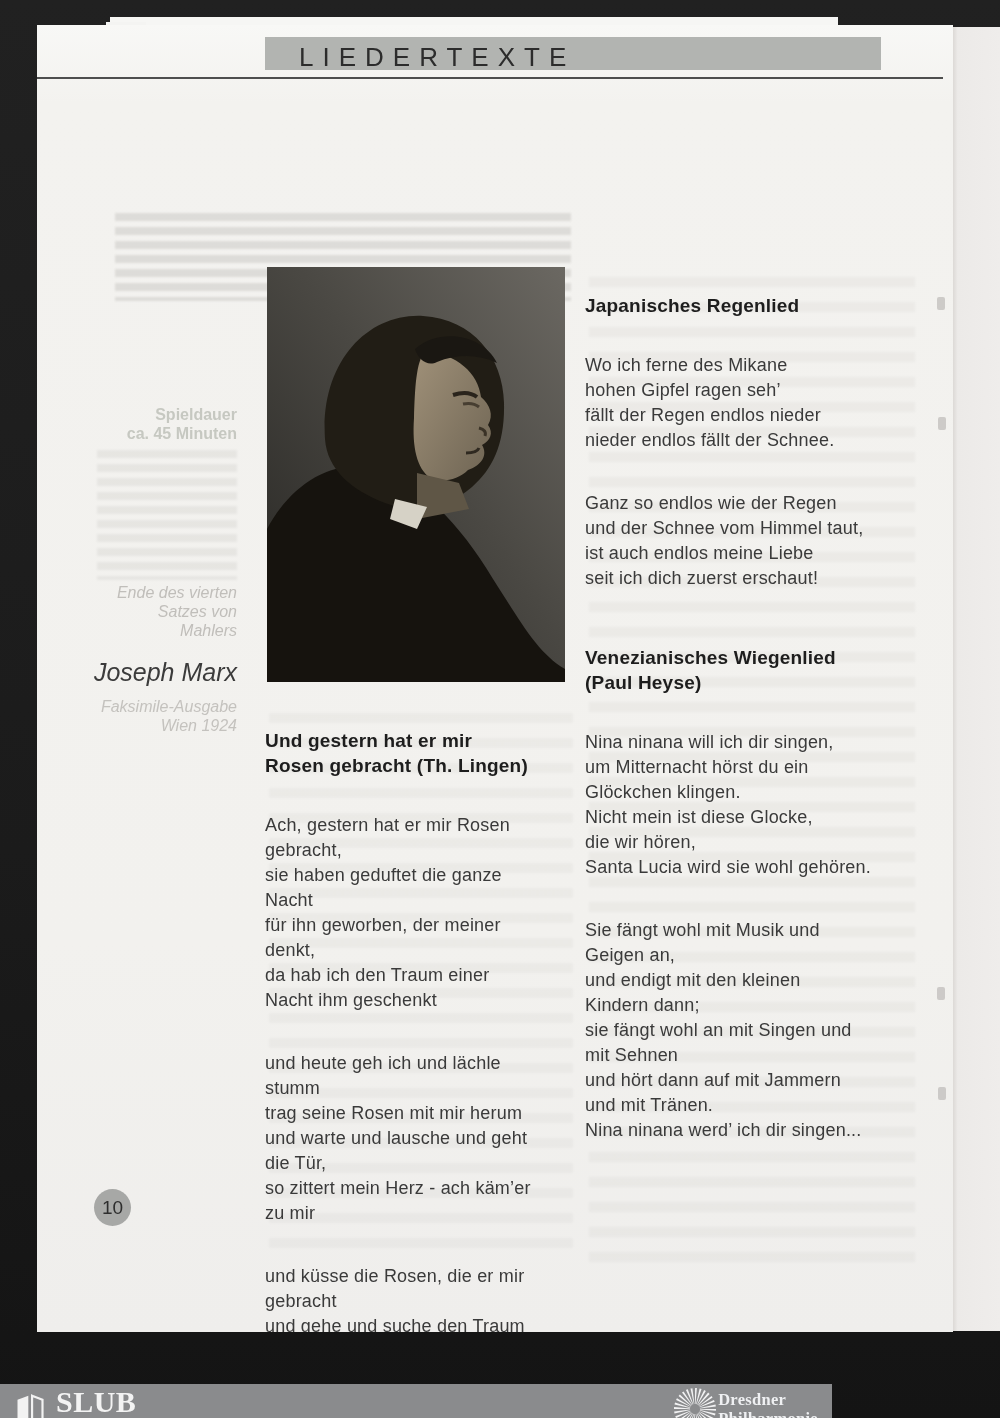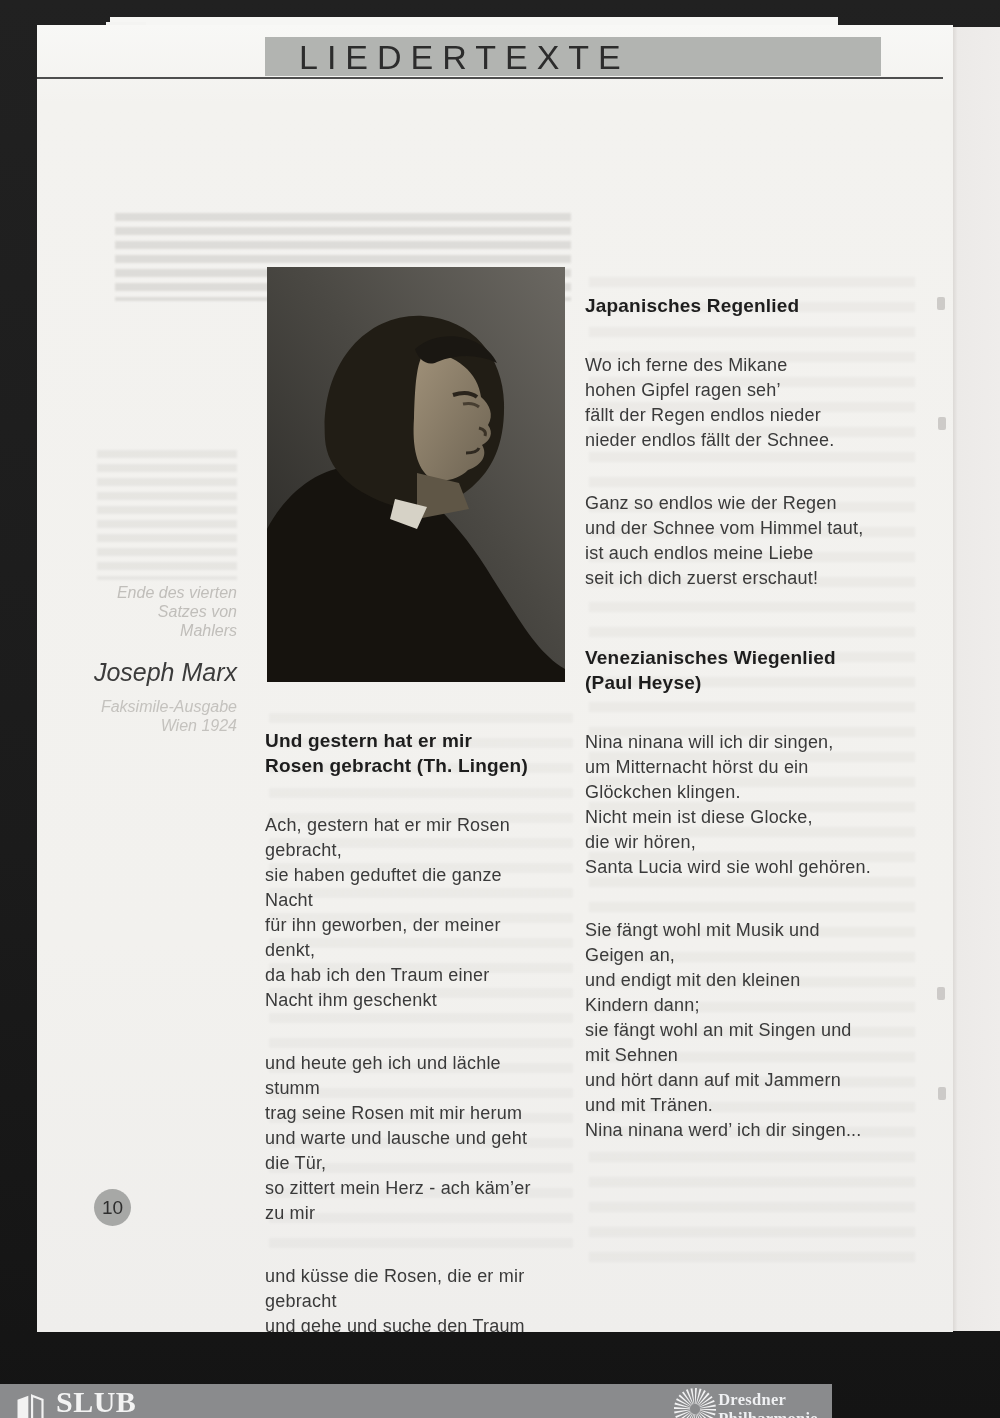--- a/index.html
+++ b/index.html
@@ -4,21 +4,21 @@
 <style>
   html,body{margin:0;padding:0;background:#1c1c1c;}
   .stage{position:relative;width:1000px;height:1418px;background:linear-gradient(180deg,#212121 0,#1b1b1b 60%,#141414 100%);overflow:hidden;font-family:"Liberation Sans",sans-serif;}
   
   .page-step{position:absolute;left:110px;top:17px;width:728px;height:9px;background:#f6f6f4;}
   .page-tab{position:absolute;left:106px;top:22px;width:40px;height:14px;background:#f4f4f2;}
   .paper-right{position:absolute;left:953px;top:27px;width:47px;height:1304px;background:linear-gradient(90deg,#dcd9d6 0,#eceae8 10%,#efedeb 100%);}
   
   .paper{position:absolute;left:37px;top:25px;width:916px;height:1307px;background:linear-gradient(180deg,#f8f8f6 0,#f3f2ef 6%,#f2f1ee 70%,#efeeec 100%);overflow:hidden;}
   .rule{position:absolute;left:0;top:52px;width:906px;height:2px;background:#4e4e4e;}
-  .titlebar{position:absolute;left:228px;top:12px;width:616px;height:39px;line-height:41px;padding-left:34px;box-sizing:border-box;background:#b2b4b1;color:#2c2c2c;font-size:34px;letter-spacing:9px;font-weight:400;}
+  .titlebar{position:absolute;left:228px;top:12px;width:616px;height:33px;line-height:41px;padding-left:34px;box-sizing:border-box;background:#b2b4b1;color:#2c2c2c;font-size:26px;letter-spacing:9px;font-weight:400;}
   
   .ghost{position:absolute;background-image:repeating-linear-gradient(180deg,rgba(146,144,139,.40) 0px,rgba(146,144,139,.40) 8px,rgba(0,0,0,0) 8px,rgba(0,0,0,0) 14px);filter:blur(1.2px);}
   .ghost.top{left:78px;top:188px;width:456px;height:88px;opacity:.55;}
   .ghost.marginpara{left:60px;top:425px;width:140px;height:130px;opacity:.30;}
   .ghost.colr{left:552px;top:252px;width:326px;height:992px;opacity:.14;background-image:repeating-linear-gradient(180deg,rgba(140,138,133,.5) 0px,rgba(140,138,133,.5) 10px,rgba(0,0,0,0) 10px,rgba(0,0,0,0) 25px);}
   .ghost.coll{left:232px;top:688px;width:304px;height:540px;opacity:.13;background-image:repeating-linear-gradient(180deg,rgba(140,138,133,.5) 0px,rgba(140,138,133,.5) 10px,rgba(0,0,0,0) 10px,rgba(0,0,0,0) 25px);}
   .speck{position:absolute;width:8px;height:13px;background:#c3c1be;opacity:.8;border-radius:2px;}
   
   .mnote{position:absolute;left:40px;width:160px;text-align:right;white-space:pre-line;font-style:italic;}
   .mnote.spieldauer{top:380px;font-size:16px;line-height:19px;font-weight:700;color:#c6c8c1;font-style:normal;}
@@ -59,20 +59,22 @@
 
     <div class="ghost top"></div>
     <div class="ghost marginpara"></div>
     <div class="ghost colr"></div>
     <div class="ghost coll"></div>
     <div class="speck" style="left:900px;top:272px;"></div>
     <div class="speck" style="left:901px;top:392px;"></div>
     <div class="speck" style="left:900px;top:962px;"></div>
     <div class="speck" style="left:901px;top:1062px;"></div>
 
+    <div class="mnote spieldauer">Spieldauer
+ca. 45 Minuten</div>
     <div class="mnote ende">Ende des vierten
 Satzes von
 Mahlers</div>
     <div class="mnote caption">Joseph Marx</div>
     <div class="mnote faksimile">Faksimile-Ausgabe
 Wien 1924</div>
 
     <div class="photo">
       <svg viewBox="0 0 298 415" width="298" height="415" preserveAspectRatio="none">
         <defs>

